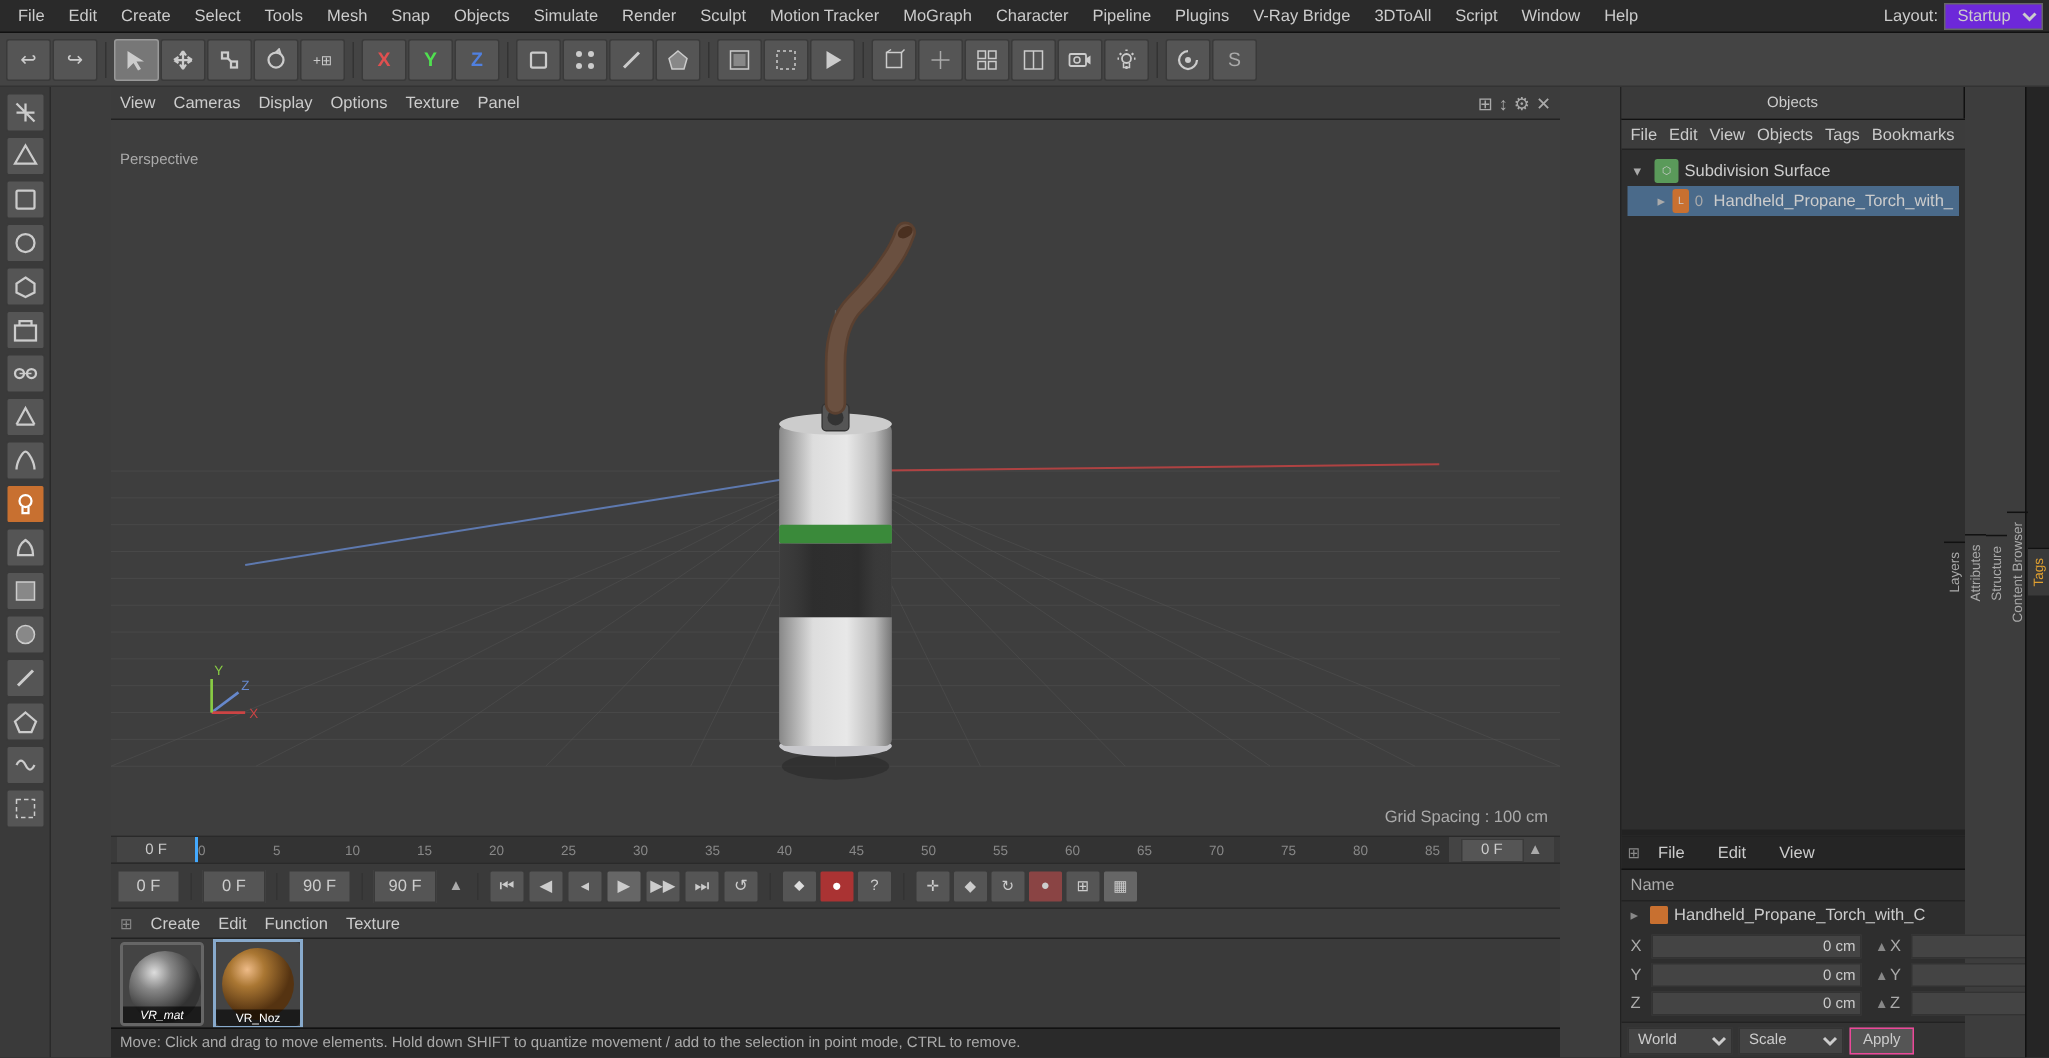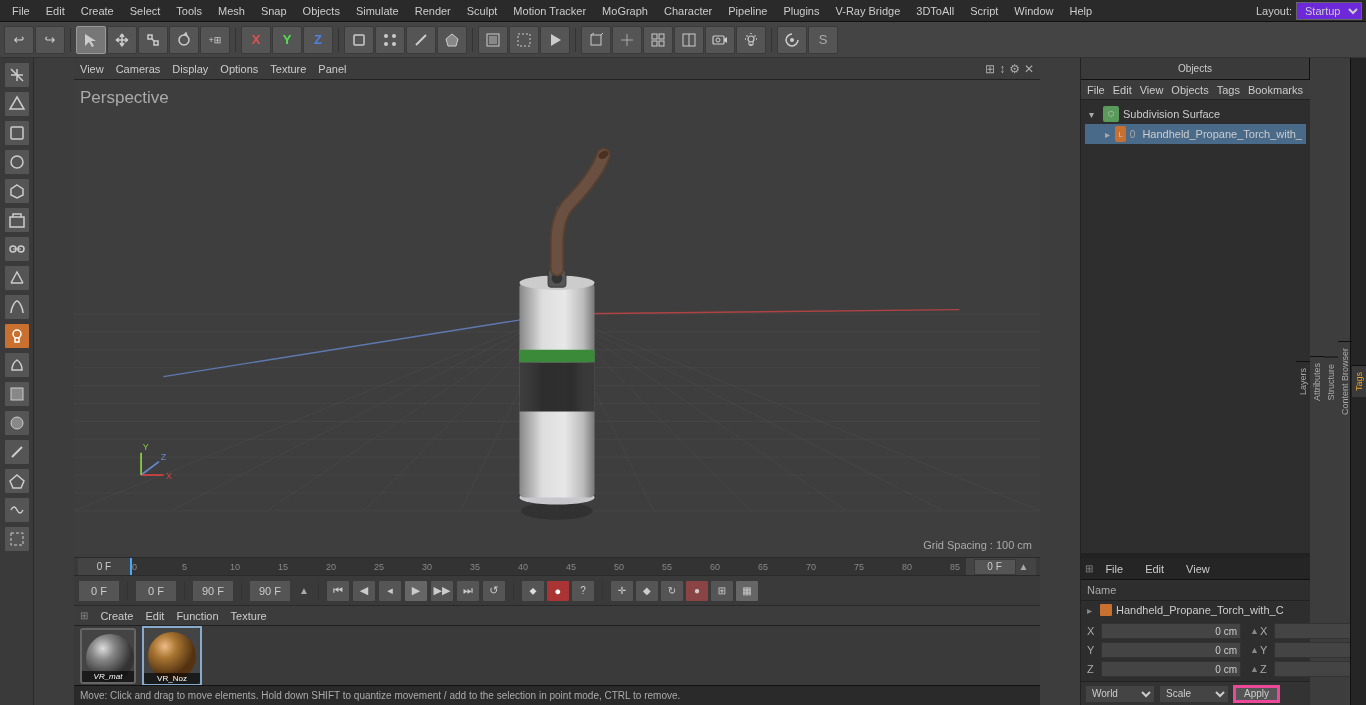--- a/index.html
+++ b/index.html
@@ -27,21 +27,21 @@
     .side-btn { width: 26px; height: 26px; background: #555; border: 1px solid #3a3a3a; display: flex; align-items: center; justify-content: center; cursor: pointer; color: #ccc; font-size: 11px; border-radius: 2px; }
     .side-btn.orange { background: #c87030; }
 
     
     #viewport-container { flex: 1; display: flex; flex-direction: column; background: #2a2a2a; }
     #viewport-top-bar { display: flex; align-items: center; background: #3c3c3c; height: 22px; padding: 0 6px; border-bottom: 1px solid #222; gap: 12px; }
     .viewport-menu { font-size: 11px; color: #ccc; cursor: pointer; }
     .viewport-icons { margin-left: auto; display: flex; gap: 4px; }
     .vp-icon { font-size: 12px; color: #aaa; cursor: pointer; }
     #viewport { flex: 1; background: #3e3e3e; position: relative; overflow: hidden; }
-    .perspective-label { position: absolute; top: 8px; left: 6px; font-size: 17px; color: #aaa; pointer-events: none; text-align: center; }
+    .perspective-label { position: absolute; top: 21px; left: 6px; font-size: 10px; color: #aaa; pointer-events: none; text-align: center; }
     .grid-spacing-label { position: absolute; bottom: 6px; right: 8px; font-size: 11px; color: #aaa; pointer-events: none; }
 
     
     #timeline { height: 18px; background: #3a3a3a; border-top: 1px solid #2a2a2a; display: flex; align-items: center; padding: 0 4px; overflow: hidden; }
     .timeline-track { flex: 1; height: 100%; background: #333; position: relative; overflow: hidden; }
     .timeline-marker { width: 2px; height: 100%; background: #4af; position: absolute; left: 0; top: 0; }
     #frame-controls { display: flex; align-items: center; background: #3a3a3a; height: 30px; padding: 0 4px; gap: 4px; border-top: 1px solid #2a2a2a; }
     .frame-input { width: 55px; height: 22px; background: #555; border: 1px solid #3a3a3a; color: #ccc; font-size: 11px; text-align: center; }
     .play-btn { width: 24px; height: 22px; background: #555; border: 1px solid #3a3a3a; display: flex; align-items: center; justify-content: center; cursor: pointer; color: #ccc; font-size: 11px; border-radius: 2px; }
     .record-btn { width: 24px; height: 22px; background: #aa3333; border: 1px solid #3a3a3a; display: flex; align-items: center; justify-content: center; cursor: pointer; color: #fff; font-size: 11px; border-radius: 2px; }
@@ -78,21 +78,21 @@
     #attr-object-row { display: flex; align-items: center; padding: 3px 6px; gap: 4px; }
     .attr-obj-icon { width: 12px; height: 12px; background: #c87030; border-radius: 1px; }
     #attr-coords { display: grid; grid-template-columns: 1fr 1fr; gap: 1px; padding: 3px 6px; }
     .coord-row { display: flex; align-items: center; gap: 2px; height: 18px; }
     .coord-label { width: 12px; font-size: 11px; color: #aaa; }
     .coord-input { flex: 1; height: 16px; background: #444; border: 1px solid #333; color: #ccc; font-size: 10px; text-align: right; padding: 0 3px; }
 
     
     #coord-bar { display: flex; align-items: center; background: #333; height: 24px; padding: 0 4px; gap: 4px; border-top: 1px solid #222; }
     .world-dropdown { height: 18px; background: #444; border: 1px solid #333; color: #ccc; font-size: 10px; padding: 0 2px; width: 70px; }
-    .apply-btn { height: 18px; background: #555; border: 3px solid #ec4899; color: #ccc; font-size: 10px; padding: 0 8px; cursor: pointer; }
+    .apply-btn { height: 18px; background: #555; border: 1px solid #ec4899; color: #ccc; font-size: 10px; padding: 0 8px; cursor: pointer; }
 
     
     #far-right-tabs { width: 16px; background: #252525; display: flex; flex-direction: column; align-items: center; border-left: 1px solid #111; writing-mode: vertical-rl; gap: 0; }
     .far-tab { font-size: 9px; color: #aaa; cursor: pointer; padding: 6px 2px; text-orientation: mixed; writing-mode: vertical-rl; transform: rotate(180deg); border-bottom: 1px solid #111; width: 100%; text-align: center; }
     .far-tab.active { background: #3a3a3a; color: #e0a030; }
 
     
     #vp-svg { position: absolute; top: 0; left: 0; width: 100%; height: 100%; }
 
     

